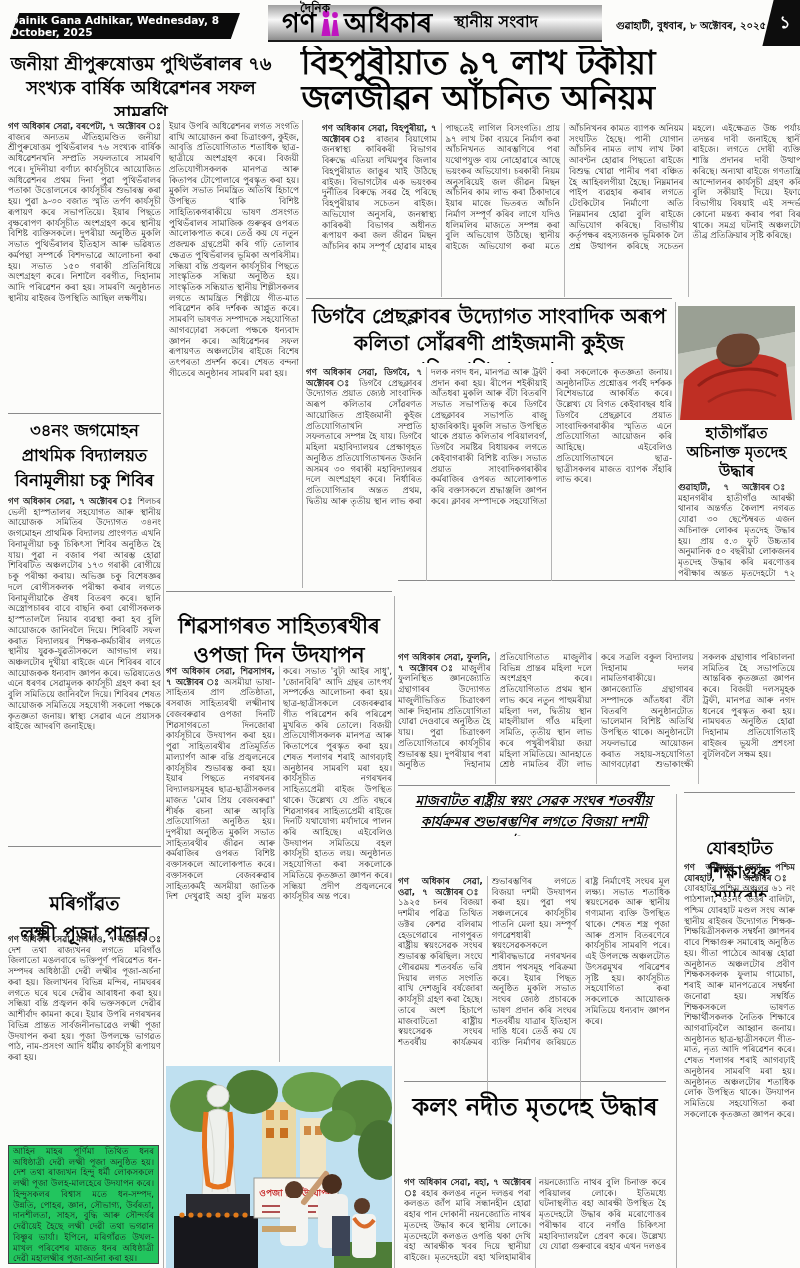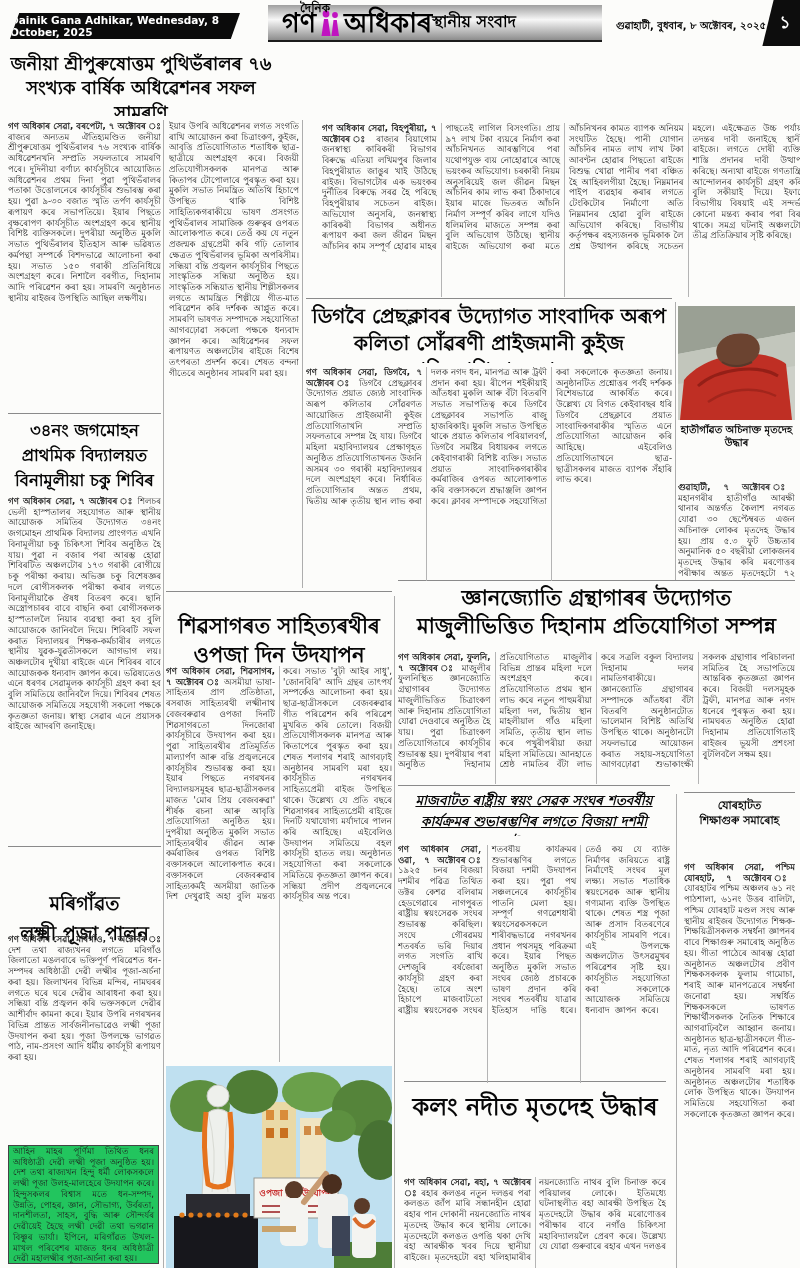--- a/index.html
+++ b/index.html
@@ -13,36 +13,36 @@
   .byline{font-weight:bold;}
   .headline{font-weight:bold;text-align:center;color:#060606;overflow:hidden;}
   .headline span{display:block;}
   .h-main{font-size:33px;line-height:1.06;letter-spacing:-.5px;}
   .h-a{font-size:18px;line-height:1.35;}
   .h-e{font-size:20px;line-height:1.35;}
   .h-f{font-size:21px;line-height:1.35;}
   .h-s{font-size:21px;line-height:1.4;}
   .h-g{font-size:13.5px;line-height:1.55;font-style:italic;text-decoration:underline;}
   .h-h{font-size:24px;line-height:1.6;}
-  .h-hati{font-size:10px;line-height:1.25;}
+  .h-hati{font-size:15px;line-height:1.25;}
   .h-b{font-size:16.5px;line-height:1.5;}
   .h-c{font-size:19px;line-height:1.6;margin-top:36px;}
-  .h-j{font-size:11px;line-height:1.4;}
+  .h-j{font-size:17px;line-height:1.4;margin-top:39px;}
   .vrule{position:absolute;width:1px;background:#adadad;}
   .hrule{position:absolute;height:1px;background:#8a8a8a;}
   .boxed{border:1.2px solid #444;padding:0 4px;background:#22c55e;}
   
   .left-banner{background:#0b0b0b;color:#fff;font-size:10.5px;font-weight:bold;
       display:flex;align-items:center;justify-content:center;
       clip-path:polygon(4% 0,100% 0,96% 100%,0 100%);}
   .masthead{background:linear-gradient(to bottom,#9f9f9f,#f7f7f7 42%,#8d8d8d);
       border-bottom:2px solid #1c1c1c;display:flex;align-items:center;padding:0 24px 0 14px;}
   .mast-word{font-weight:bold;font-size:27px;color:#000;line-height:1;}
   .mast-prefix{position:absolute;left:32px;top:-6px;font-size:12px;font-weight:bold;color:#000;}
-  .section-label{font-weight:bold;font-size:16px;color:#000;}
+  .section-label{font-weight:bold;font-size:16px;margin-left:22px;color:#000;}
   .edition-date{font-size:10px;font-weight:bold;color:#000;}
   .corner{background:#0d0d0d;color:#fff;font-size:17px;font-weight:bold;
       clip-path:polygon(34% 0,100% 0,100% 100%,6% 100%);
       display:flex;align-items:center;justify-content:center;padding-left:10px;}
   svg{display:block;}
 </style>
 </head>
 <body>
 
 <div id="page">
@@ -87,20 +87,24 @@
   <div class="hrule" style="left:8px;top:846px;width:153px;"></div>
 
   <div class="abs headline h-a" style="left:8px;top:52px;width:266px;height:64px;">জনীয়া শ্ৰীপুৰুষোত্তম পুথিভঁৰালৰ ৭৬ সংখ্যক বাৰ্ষিক অধিৱেশনৰ সফল সামৰণি</div>
   <div class="abs body-text" style="left:8px;top:121px;width:153px;height:290px;">
     <b class="byline">গণ অধিকাৰ সেৱা, বৰপেটা, ৭ অক্টোবৰ ঃ </b><span>ৰাজ্যৰ অন্যতম ঐতিহ্যমণ্ডিত জনীয়া শ্ৰীপুৰুষোত্তম পুথিভঁৰালৰ ৭৬ সংখ্যক বাৰ্ষিক অধিৱেশনখনি সম্প্ৰতি সফলতাৰে সামৰণি পৰে। দুদিনীয়া বৰ্ণাঢ্য কাৰ্যসূচীৰে আয়োজিত অধিৱেশনৰ প্ৰথম দিনা পুৱা পুথিভঁৰালৰ পতাকা উত্তোলনেৰে কাৰ্যসূচীৰ শুভাৰম্ভ কৰা হয়। পুৱা ৯-৩০ বজাত স্মৃতি তৰ্পণ কাৰ্যসূচী ৰূপায়ণ কৰে সভাপতিয়ে। ইয়াৰ পিছতে বৃক্ষৰোপণ কাৰ্যসূচীত অংশগ্ৰহণ কৰে স্থানীয় বিশিষ্ট ব্যক্তিসকলে। দুপৰীয়া অনুষ্ঠিত মুকলি সভাত পুথিভঁৰালৰ ইতিহাস আৰু ভৱিষ্যত কৰ্মপন্থা সম্পৰ্কে বিশদভাৱে আলোচনা কৰা হয়। সভাত ১৫০ গৰাকী প্ৰতিনিধিয়ে অংশগ্ৰহণ কৰে। নিশালৈ বৰগীত, দিহানাম আদি পৰিৱেশন কৰা হয়। সামৰণি অনুষ্ঠানত স্থানীয় ৰাইজৰ উপস্থিতি আছিল লক্ষণীয়।</span>
   </div>
   <div class="abs body-text" style="left:169px;top:121px;width:130px;height:464px;">
     <span>ইয়াৰ উপৰি অধিৱেশনৰ লগত সংগতি ৰাখি আয়োজন কৰা চিত্ৰাংকণ, কুইজ, আবৃত্তি প্ৰতিযোগিতাত শতাধিক ছাত্ৰ-ছাত্ৰীয়ে অংশগ্ৰহণ কৰে। বিজয়ী প্ৰতিযোগীসকলক মানপত্ৰ আৰু কিতাপৰ টোপোলাৰে পুৰস্কৃত কৰা হয়। মুকলি সভাত নিমন্ত্ৰিত অতিথি হিচাপে উপস্থিত থাকি বিশিষ্ট সাহিত্যিকগৰাকীয়ে ভাষণ প্ৰসংগত পুথিভঁৰালৰ সামাজিক গুৰুত্বৰ ওপৰত আলোকপাত কৰে। তেওঁ কয় যে নতুন প্ৰজন্মক গ্ৰন্থপ্ৰেমী কৰি গঢ়ি তোলাৰ ক্ষেত্ৰত পুথিভঁৰালৰ ভূমিকা অপৰিসীম। সন্ধিয়া বন্তি প্ৰজ্বলন কাৰ্যসূচীৰ পিছতে সাংস্কৃতিক সন্ধিয়া অনুষ্ঠিত হয়। সাংস্কৃতিক সন্ধিয়াত স্থানীয় শিল্পীসকলৰ লগতে আমন্ত্ৰিত শিল্পীয়ে গীত-মাত পৰিৱেশন কৰি দৰ্শকক আপ্লুত কৰে। সামৰণি ভাষণত সম্পাদকে সহযোগিতা আগবঢ়োৱা সকলো পক্ষকে ধন্যবাদ জ্ঞাপন কৰে। অধিৱেশনৰ সফল ৰূপায়ণত অঞ্চলটোৰ ৰাইজে বিশেষ তৎপৰতা প্ৰদৰ্শন কৰে। শেষত বন্দনা গীতেৰে অনুষ্ঠানৰ সামৰণি মৰা হয়।</span>
   </div>
 
+  <div class="abs headline h-main" style="left:282px;top:46px;width:392px;height:74px;">
+    <span>বিহপুৰীয়াত ৯৭ লাখ টকীয়া</span>
+    <span>জলজীৱন আঁচনিত অনিয়ম</span>
+  </div>
   <div class="abs body-text cols4" style="left:322px;top:123px;width:485px;height:174px;">
     <b class="byline">গণ অধিকাৰ সেৱা, বিহপুৰীয়া, ৭ অক্টোবৰ ঃ </b><span>ৰাজ্যৰ বিয়াগোম জনস্বাস্থ্য কাৰিকৰী বিভাগৰ বিৰুদ্ধে এতিয়া লখিমপুৰ জিলাৰ বিহপুৰীয়াত জাঙুৰ খাই উঠিছে ৰাইজ। বিভাগটোৰ এক ভয়ংকৰ দুৰ্নীতিৰ বিৰুদ্ধে সৰৱ হৈ পৰিছে বিহপুৰীয়াৰ সচেতন ৰাইজ। অভিযোগ অনুসৰি, জনস্বাস্থ্য কাৰিকৰী বিভাগৰ অধীনত ৰূপায়ণ কৰা জল জীৱন মিছন আঁচনিৰ কাম সম্পূৰ্ণ হোৱাৰ মাহৰ পাছতেই লাগিল বিসংগতি। প্ৰায় ৯৭ লাখ টকা ব্যয়ৰে নিৰ্মাণ কৰা আঁচনিখনত আৰম্ভণিৰে পৰা যথোপযুক্ত ব্যয় নোহোৱাৰে আছে ভয়ংকৰ অভিযোগ। চৰকাৰী নিয়ম অনুসৰিয়েই জল জীৱন মিছন আঁচনিৰ কাম লাভ কৰা ঠিকাদাৰে ইয়াৰ মাজে ভিতৰত আঁচনি নিৰ্মাণ সম্পূৰ্ণ কৰিব লাগে যদিও ধলিমলিৰ মাজতে সম্পন্ন কৰা বুলি অভিযোগ উঠিছে। স্থানীয় ৰাইজে অভিযোগ কৰা মতে আঁচনিখনৰ কামত ব্যাপক অনিয়ম সংঘটিত হৈছে। পানী যোগান আঁচনিৰ নামত লাখ লাখ টকা আবণ্টন হোৱাৰ পিছতো ৰাইজে বিশুদ্ধ খোৱা পানীৰ পৰা বঞ্চিত হৈ আহিবলগীয়া হৈছে। নিম্নমানৰ পাইপ ব্যৱহাৰ কৰাৰ লগতে টেংকিটোৰ নিৰ্মাণো অতি নিম্নমানৰ হোৱা বুলি ৰাইজে অভিযোগ কৰিছে। বিভাগীয় কৰ্তৃপক্ষৰ ৰহস্যজনক ভূমিকাক লৈ প্ৰশ্ন উত্থাপন কৰিছে সচেতন মহলে। এইক্ষেত্ৰত উচ্চ পৰ্যায়ৰ তদন্তৰ দাবী জনাইছে স্থানীয় ৰাইজে। লগতে দোষী ব্যক্তিক শাস্তি প্ৰদানৰ দাবী উত্থাপন কৰিছে। অন্যথা ৰাইজে গণতান্ত্ৰিক আন্দোলনৰ কাৰ্যসূচী গ্ৰহণ কৰিব বুলি সকীয়াই দিয়ে। ইফালে বিভাগীয় বিষয়াই এই সন্দৰ্ভত কোনো মন্তব্য কৰাৰ পৰা বিৰত থাকে। সমগ্ৰ ঘটনাই অঞ্চলটোত তীব্ৰ প্ৰতিক্ৰিয়াৰ সৃষ্টি কৰিছে।</span>
   </div>
 
   <div class="abs headline h-e" style="left:306px;top:303px;width:366px;height:60px;">
     <span>ডিগবৈ প্ৰেছক্লাবৰ উদ্যোগত সাংবাদিক অৰূপ</span>
     <span>কলিতা সোঁৱৰণী প্ৰাইজমানী কুইজ প্ৰতিযোগিতা সম্পন্ন</span>
   </div>
   <div class="abs body-text cols3" style="left:306px;top:367px;width:366px;height:214px;">
     <b class="byline">গণ অধিকাৰ সেৱা, ডিগবৈ, ৭ অক্টোবৰ ঃ </b><span>ডিগবৈ প্ৰেছক্লাবৰ উদ্যোগত প্ৰয়াত জ্যেষ্ঠ সাংবাদিক অৰূপ কলিতাৰ সোঁৱৰণত আয়োজিত প্ৰাইজমানী কুইজ প্ৰতিযোগিতাখনি সম্প্ৰতি সফলতাৰে সম্পন্ন হৈ যায়। ডিগবৈ মহিলা মহাবিদ্যালয়ৰ প্ৰেক্ষাগৃহত অনুষ্ঠিত প্ৰতিযোগিতাখনত উজনি অসমৰ ৩০ গৰাকী মহাবিদ্যালয়ৰ দলে অংশগ্ৰহণ কৰে। নিৰ্ধাৰিত প্ৰতিযোগিতাৰ অন্তত প্ৰথম, দ্বিতীয় আৰু তৃতীয় স্থান লাভ কৰা দলক নগদ ধন, মানপত্ৰ আৰু ট্ৰফী প্ৰদান কৰা হয়। ৰীপেন শইকীয়াই আঁতধৰা মুকলি আৰু বঁটা বিতৰণি সভাত সভাপতিত্ব কৰে ডিগবৈ প্ৰেছক্লাবৰ সভাপতি ৰাজু হাজৰিকাই। মুকলি সভাত উপস্থিত থাকে প্ৰয়াত কলিতাৰ পৰিয়ালবৰ্গ, ডিগবৈ সমষ্টিৰ বিধায়কৰ লগতে কেইবাগৰাকী বিশিষ্ট ব্যক্তি। সভাত প্ৰয়াত সাংবাদিকগৰাকীৰ কৰ্মৰাজিৰ ওপৰত আলোকপাত কৰি বক্তাসকলে শ্ৰদ্ধাঞ্জলি জ্ঞাপন কৰে। ক্লাবৰ সম্পাদকে সহযোগিতা কৰা সকলোকে কৃতজ্ঞতা জনায়। অনুষ্ঠানটিত প্ৰশ্নোত্তৰ পৰ্বই দৰ্শকক বিশেষভাৱে আকৰ্ষিত কৰে। উল্লেখ্য যে বিগত কেইবাবছৰ ধৰি ডিগবৈ প্ৰেছক্লাবে প্ৰয়াত সাংবাদিকগৰাকীৰ স্মৃতিত এনে প্ৰতিযোগিতা আয়োজন কৰি আহিছে। এইবেলিও প্ৰতিযোগিতাখনে ছাত্ৰ-ছাত্ৰীসকলৰ মাজত ব্যাপক সঁহাৰি লাভ কৰে।</span>
@@ -118,24 +122,20 @@
       <path d="M38 36 Q 58 18, 82 32 Q 70 26, 56 28 Q 46 30, 38 36 Z" fill="#9d9d99"></path>
       <path d="M44 56 Q 58 64, 74 56" stroke="#58382a" stroke-width="2" fill="none"></path>
     </svg>
   </div>
 
   <div class="abs headline h-hati" style="left:678px;top:424px;width:117px;height:56px;">হাতীগাঁৱত অচিনাক্ত মৃতদেহ উদ্ধাৰ</div>
   <div class="abs body-text" style="left:678px;top:482px;width:117px;height:96px;">
     <b class="byline">গুৱাহাটী, ৭ অক্টোবৰ ঃ </b><span>মহানগৰীৰ হাতীগাঁও আৰক্ষী থানাৰ অন্তৰ্গত কৈলাশ নগৰত যোৱা ৩০ ছেপ্টেম্বৰত এজন অচিনাক্ত লোকৰ মৃতদেহ উদ্ধাৰ হয়। প্ৰায় ৫.৩ ফুট উচ্চতাৰ অনুমানিক ৫০ বছৰীয়া লোকজনৰ মৃতদেহ উদ্ধাৰ কৰি মৰণোত্তৰ পৰীক্ষাৰ অন্তত মৃতদেহটো ৭২ ঘণ্টাৰ বাবে জি এম চি এইছৰ মৰ্গত ৰখা হৈছে।</span>
   </div>
 
-  <div class="abs headline h-f" style="left:398px;top:584px;width:397px;height:64px;">
-    <span>জ্ঞানজ্যোতি গ্ৰন্থাগাৰৰ উদ্যোগত</span>
-    <span>মাজুলীভিত্তিত দিহানাম প্ৰতিযোগিতা সম্পন্ন</span>
-  </div>
   <div class="abs body-text cols4" style="left:398px;top:652px;width:397px;height:132px;">
     <b class="byline">গণ অধিকাৰ সেৱা, ফুলনি, ৭ অক্টোবৰ ঃ </b><span>মাজুলীৰ ফুলনিস্থিত জ্ঞানজ্যোতি গ্ৰন্থাগাৰৰ উদ্যোগত মাজুলীভিত্তিত চিত্ৰাংকণ আৰু দিহানাম প্ৰতিযোগিতা যোৱা দেওবাৰে অনুষ্ঠিত হৈ যায়। পুৱা চিত্ৰাংকণ প্ৰতিযোগিতাৰে কাৰ্যসূচীৰ শুভাৰম্ভ হয়। দুপৰীয়াৰ পৰা অনুষ্ঠিত দিহানাম প্ৰতিযোগিতাত মাজুলীৰ বিভিন্ন প্ৰান্তৰ মহিলা দলে অংশগ্ৰহণ কৰে। প্ৰতিযোগিতাত প্ৰথম স্থান লাভ কৰে নতুন পাহুমৰীয়া মহিলা দল, দ্বিতীয় স্থান মাহলীয়াল গাঁও মহিলা সমিতি, তৃতীয় স্থান লাভ কৰে পখুৰীপৰীয়া জয়া মহিলা সমিতিয়ে। আনহাতে শ্ৰেষ্ঠ নামতিৰ বঁটা লাভ কৰে সত্ৰলি বকুল বিদ্যালয় দিহানাম দলৰ নামতিগৰাকীয়ে। জ্ঞানজ্যোতি গ্ৰন্থাগাৰৰ সম্পাদকে আঁতধৰা বঁটা বিতৰণি অনুষ্ঠানটোত ভালেমান বিশিষ্ট অতিথি উপস্থিত থাকে। অনুষ্ঠানটো সফলভাৱে আয়োজন কৰাত সহায়-সহযোগিতা আগবঢ়োৱা শুভাকাংক্ষী সকলক গ্ৰন্থাগাৰ পৰিচালনা সমিতিৰ হৈ সভাপতিয়ে আন্তৰিক কৃতজ্ঞতা জ্ঞাপন কৰে। বিজয়ী দলসমূহক ট্ৰফী, মানপত্ৰ আৰু নগদ ধনেৰে পুৰস্কৃত কৰা হয়। নামঘৰত অনুষ্ঠিত হোৱা দিহানাম প্ৰতিযোগিতাই ৰাইজৰ ভূয়সী প্ৰশংসা বুটলিবলৈ সক্ষম হয়।</span>
   </div>
 
   <div class="abs headline h-s" style="left:166px;top:612px;width:226px;height:66px;">
     <span>শিৱসাগৰত সাহিত্যৰথীৰ</span>
     <span>ওপজা দিন উদযাপন</span>
   </div>
   <div class="abs body-text cols2" style="left:166px;top:666px;width:226px;height:396px;">
     <b class="byline">গণ অধিকাৰ সেৱা, শিৱসাগৰ, ৭ অক্টোবৰ ঃ </b><span>অসমীয়া ভাষা-সাহিত্যৰ প্ৰাণ প্ৰতিষ্ঠাতা, ৰসৰাজ সাহিত্যৰথী লক্ষ্মীনাথ বেজবৰুৱাৰ ওপজা দিনটি শিৱসাগৰতো দিনজোৰা কাৰ্যসূচীৰে উদযাপন কৰা হয়। পুৱা সাহিত্যৰথীৰ প্ৰতিমূৰ্তিত মাল্যাৰ্পণ আৰু বন্তি প্ৰজ্বলনেৰে কাৰ্যসূচীৰ শুভাৰম্ভ কৰা হয়। ইয়াৰ পিছতে নগৰখনৰ বিদ্যালয়সমূহৰ ছাত্ৰ-ছাত্ৰীসকলৰ মাজত 'মোৰ প্ৰিয় বেজবৰুৱা' শীৰ্ষক ৰচনা আৰু আবৃত্তি প্ৰতিযোগিতা অনুষ্ঠিত হয়। দুপৰীয়া অনুষ্ঠিত মুকলি সভাত সাহিত্যৰথীৰ জীৱন আৰু কৰ্মৰাজিৰ ওপৰত বিশিষ্ট বক্তাসকলে আলোকপাত কৰে। বক্তাসকলে বেজবৰুৱাৰ সাহিত্যকৰ্মই অসমীয়া জাতিক দিশ দেখুৱাই অহা বুলি মন্তব্য কৰে। সভাত 'বুঢ়ী আইৰ সাধু', 'জোনবিৰি' আদি গ্ৰন্থৰ তাৎপৰ্য সম্পৰ্কেও আলোচনা কৰা হয়। ছাত্ৰ-ছাত্ৰীসকলে বেজবৰুৱাৰ গীত পৰিৱেশন কৰি পৰিৱেশ মুখৰিত কৰি তোলে। বিজয়ী প্ৰতিযোগীসকলক মানপত্ৰ আৰু কিতাপেৰে পুৰস্কৃত কৰা হয়। শেষত শলাগৰ শৰাই আগবঢ়াই অনুষ্ঠানৰ সামৰণি মৰা হয়। কাৰ্যসূচীত নগৰখনৰ সাহিত্যপ্ৰেমী ৰাইজ উপস্থিত থাকে। উল্লেখ্য যে প্ৰতি বছৰে শিৱসাগৰৰ সাহিত্যপ্ৰেমী ৰাইজে দিনটি যথাযোগ্য মৰ্যাদাৰে পালন কৰি আহিছে। এইবেলিও উদযাপন সমিতিয়ে বহল কাৰ্যসূচী হাতত লয়। অনুষ্ঠানত সহযোগিতা কৰা সকলোকে সমিতিয়ে কৃতজ্ঞতা জ্ঞাপন কৰে। সন্ধিয়া প্ৰদীপ প্ৰজ্বলনেৰে কাৰ্যসূচীৰ অন্ত পৰে।</span>
@@ -188,21 +188,21 @@
       <rect x="186" y="148" width="24" height="44" rx="5" fill="#f4f4f1"></rect>
       <path d="M188 152 Q 198 168 208 154" stroke="#d86a2a" stroke-width="4" fill="none"></path>
       <rect x="96" y="160" width="34" height="6" fill="#caa26a"></rect>
     </svg>
   </div>
 
   <div class="abs headline h-g" style="left:398px;top:790px;width:272px;height:46px;">
     <span>মাজবাটত ৰাষ্ট্ৰীয় স্বয়ং সেৱক সংঘৰ শতবৰ্ষীয়</span>
     <span>কাৰ্যক্ৰমৰ শুভাৰম্ভণিৰ লগতে বিজয়া দশমী উদযাপন</span>
   </div>
-  <div class="abs body-text cols3" style="left:398px;top:845px;width:272px;height:238px;font-family:Liberation Mono, monospace;">
+  <div class="abs body-text cols3" style="left:398px;top:876px;width:272px;height:238px;">
     <b class="byline">গণ অধিকাৰ সেৱা, ওৱা, ৭ অক্টোবৰ ঃ </b><span>১৯২৫ চনৰ বিজয়া দশমীৰ পৱিত্ৰ তিথিত ডক্টৰ কেশৱ বলিৰাম হেডগেৱাৰে নাগপুৰত ৰাষ্ট্ৰীয় স্বয়ংসেৱক সংঘৰ শুভাৰম্ভ কৰিছিল। সংঘে গৌৰৱময় শতবৰ্ষত ভৰি দিয়াৰ লগত সংগতি ৰাখি দেশজুৰি বৰ্ষজোৰা কাৰ্যসূচী গ্ৰহণ কৰা হৈছে। তাৰে অংশ হিচাপে মাজবাটতো ৰাষ্ট্ৰীয় স্বয়ংসেৱক সংঘৰ শতবৰ্ষীয় কাৰ্যক্ৰমৰ শুভাৰম্ভণিৰ লগতে বিজয়া দশমী উদযাপন কৰা হয়। পুৱা পথ সঞ্চলনেৰে কাৰ্যসূচীৰ পাতনি মেলা হয়। সম্পূৰ্ণ গণৱেশধাৰী স্বয়ংসেৱকসকলে শাৰীবদ্ধভাৱে নগৰখনৰ প্ৰধান পথসমূহ পৰিক্ৰমা কৰে। ইয়াৰ পিছত অনুষ্ঠিত মুকলি সভাত সংঘৰ জ্যেষ্ঠ প্ৰচাৰকে ভাষণ প্ৰদান কৰি সংঘৰ শতবৰ্ষীয় যাত্ৰাৰ ইতিহাস দাঙি ধৰে। তেওঁ কয় যে ব্যক্তি নিৰ্মাণৰ জৰিয়তে ৰাষ্ট্ৰ নিৰ্মাণেই সংঘৰ মূল লক্ষ্য। সভাত শতাধিক স্বয়ংসেৱক আৰু স্থানীয় গণ্যমান্য ব্যক্তি উপস্থিত থাকে। শেষত শস্ত্ৰ পূজা আৰু প্ৰসাদ বিতৰণেৰে কাৰ্যসূচীৰ সামৰণি পৰে। এই উপলক্ষে অঞ্চলটোত উৎসৱমুখৰ পৰিৱেশৰ সৃষ্টি হয়। কাৰ্যসূচীত সহযোগিতা কৰা সকলোকে আয়োজক সমিতিয়ে ধন্যবাদ জ্ঞাপন কৰে।</span>
   </div>
 
   <div class="abs headline h-h" style="left:404px;top:1088px;width:262px;height:84px;">
     <span>কলং নদীত মৃতদেহ উদ্ধাৰ</span>
   </div>
   <div class="abs body-text cols2" style="left:404px;top:1177px;width:262px;height:91px;">
     <b class="byline">গণ অধিকাৰ সেৱা, ৰহা, ৭ অক্টোবৰ ঃ </b><span>ৰহাৰ কলঙৰ নতুন দলঙৰ পৰা কলঙত জাঁপ মাৰি সন্ধানহীন হোৱা ৰহাৰ পান দোকানী নয়নজ্যোতি নাথৰ মৃতদেহ উদ্ধাৰ কৰে স্থানীয় লোকে। মৃতদেহটো কলঙত ওপঙি থকা দেখি ৰহা আৰক্ষীক খবৰ দিয়ে স্থানীয়া ৰাইজে। মৃতদেহটো ৰহা খলিহামাৰীৰ নয়নজ্যোতি নাথৰ বুলি চিনাক্ত কৰে পৰিয়ালৰ লোকে। ইতিমধ্যে ঘটনাস্থলীত ৰহা আৰক্ষী উপস্থিত হৈ মৃতদেহটো উদ্ধাৰ কৰি মৰোণোত্তৰ পৰীক্ষাৰ বাবে নগাঁও চিকিৎসা মহাবিদ্যালয়লৈ প্ৰেৰণ কৰে। উল্লেখ্য যে যোৱা গুৰুবাৰে ৰহাৰ এখন দলঙৰ পৰা কলঙত জাঁপ দিছিল নয়নজ্যোতি নাথে।</span>
   </div>
 

